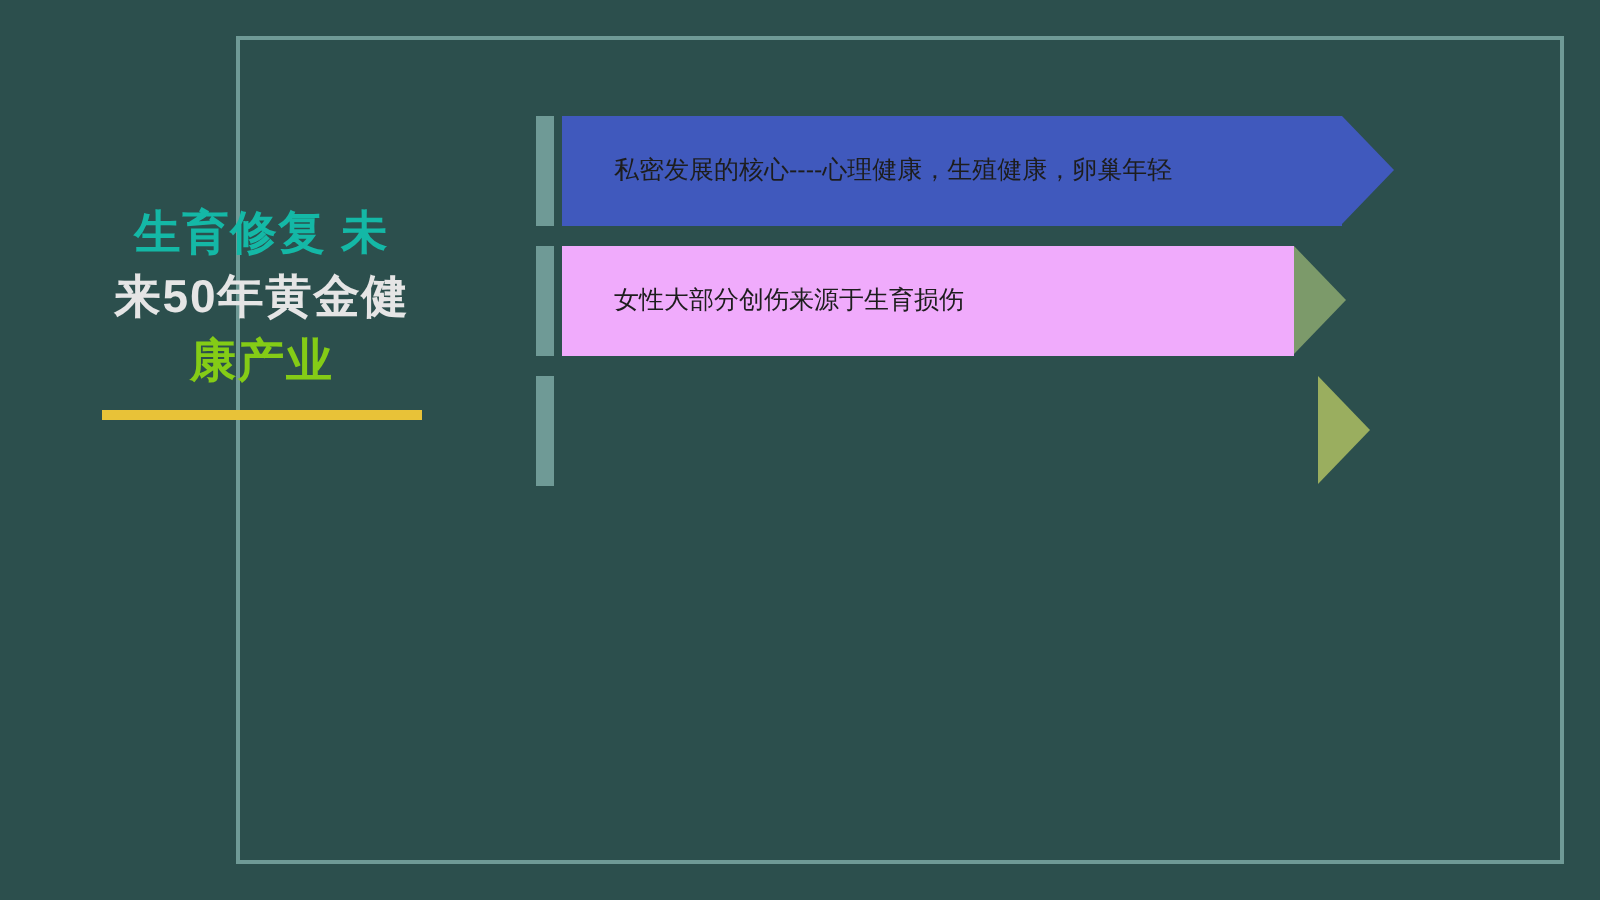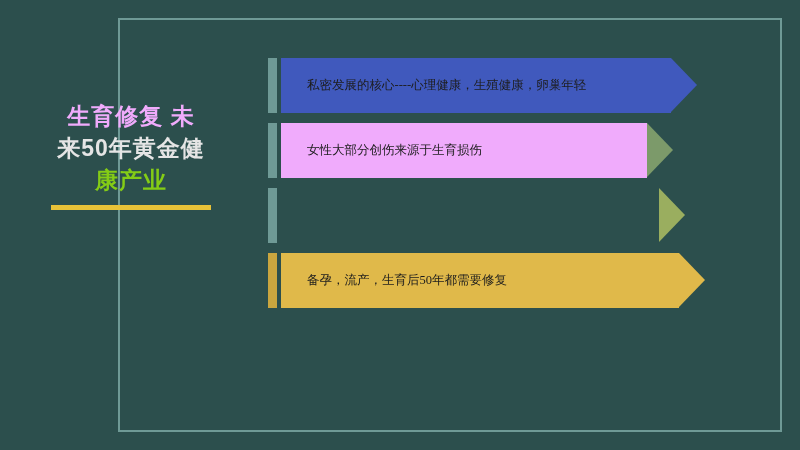--- a/index.html
+++ b/index.html
@@ -50,21 +50,20 @@
   .bars {
     position: absolute;
     left: 268px;
     top: 58px;
     width: 430px;
   }
   .bar-row {
     position: relative;
     height: 55px;
     margin-bottom: 10px;
-    font-family: Liberation Serif, serif;
   }
   .bar-cap {
     position: absolute;
     left: 0;
     top: 0;
     width: 9px;
     height: 55px;
   }
   .bar-body {
     position: absolute;
@@ -91,21 +90,21 @@
 <body>
 
 <div class="slide" style="background: rgb(44, 79, 77);">
 
   <div class="frame-line frame-top" style="background: rgb(111, 154, 150);"></div>
   <div class="frame-line frame-left" style="background: rgb(111, 154, 150);"></div>
   <div class="frame-line frame-bottom" style="background: rgb(111, 154, 150);"></div>
   <div class="frame-line frame-right" style="background: rgb(111, 154, 150);"></div>
 
   <div class="title-block">
-    <div class="title-text" style="color: #f0abfc;">生育修复  未</div>
+    <div class="title-text" style="color: #14b8a6;">生育修复  未</div>
     <div class="title-text" style="color: #e5e5e5;">来50年黄金健</div>
     <div class="title-text" style="color: #84cc16;">康产业</div>
     <div class="title-rule" style="background: rgb(232, 194, 56);"></div>
   </div>
 
   <div class="bars">
 
     <div class="bar-row">
       <div class="bar-cap" style="background: rgb(111, 154, 150);"></div>
       <div class="bar-body" style="background: rgb(64, 89, 189); width: 390px;">私密发展的核心----心理健康，生殖健康，卵巢年轻</div>
@@ -116,20 +115,15 @@
       <div class="bar-cap" style="background: rgb(111, 154, 150);"></div>
       <div class="bar-body" style="background: #f0abfc; width: 366px;">女性大部分创伤来源于生育损伤</div>
       <div class="bar-arrow" style="left: 379px; border-left: 26px solid rgb(124, 154, 106);"></div>
     </div>
 
     <div class="bar-row">
       <div class="bar-cap" style="background: rgb(111, 154, 150);"></div>
       <div class="bar-arrow" style="left: 391px; border-left: 26px solid rgb(154, 174, 95);"></div>
     </div>
 
-    <div class="bar-row">
-      <div class="bar-cap" style="background: rgb(202, 166, 63);"></div>
-      <div class="bar-body" style="background: rgb(224, 185, 74); width: 398px;">备孕，流产，生育后50年都需要修复</div>
-      <div class="bar-arrow" style="left: 411px; border-left: 26px solid rgb(224, 185, 74);"></div>
-    </div>
 
   </div>
 </div>
 
 </body></html>

